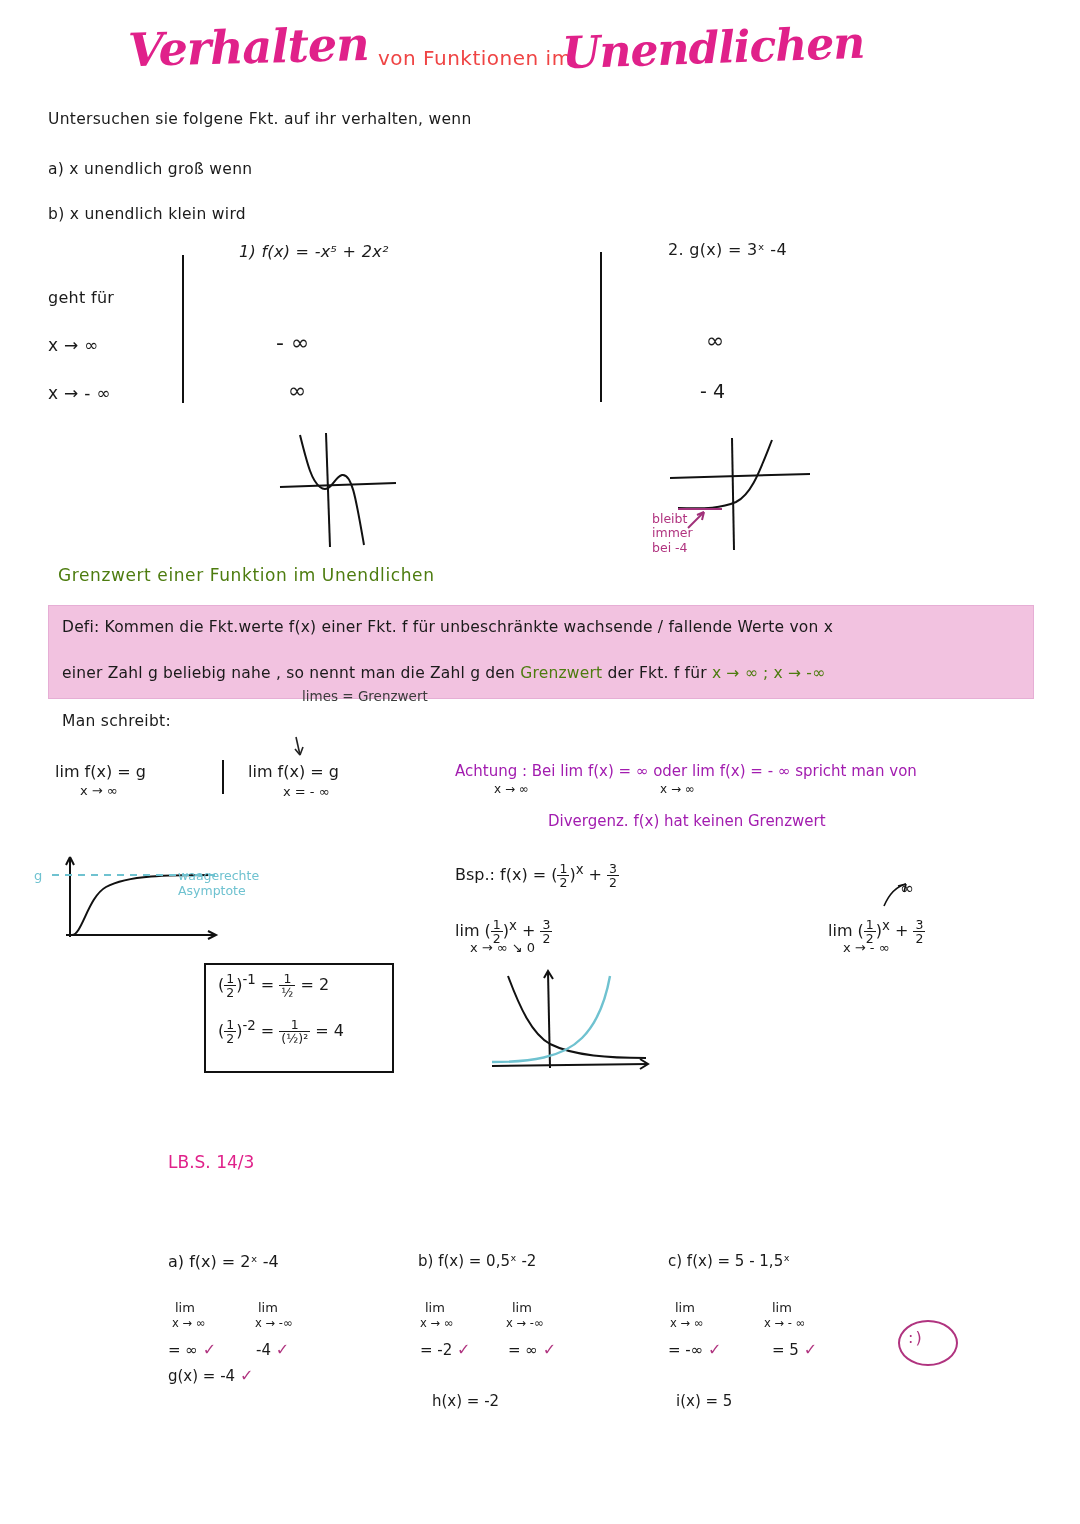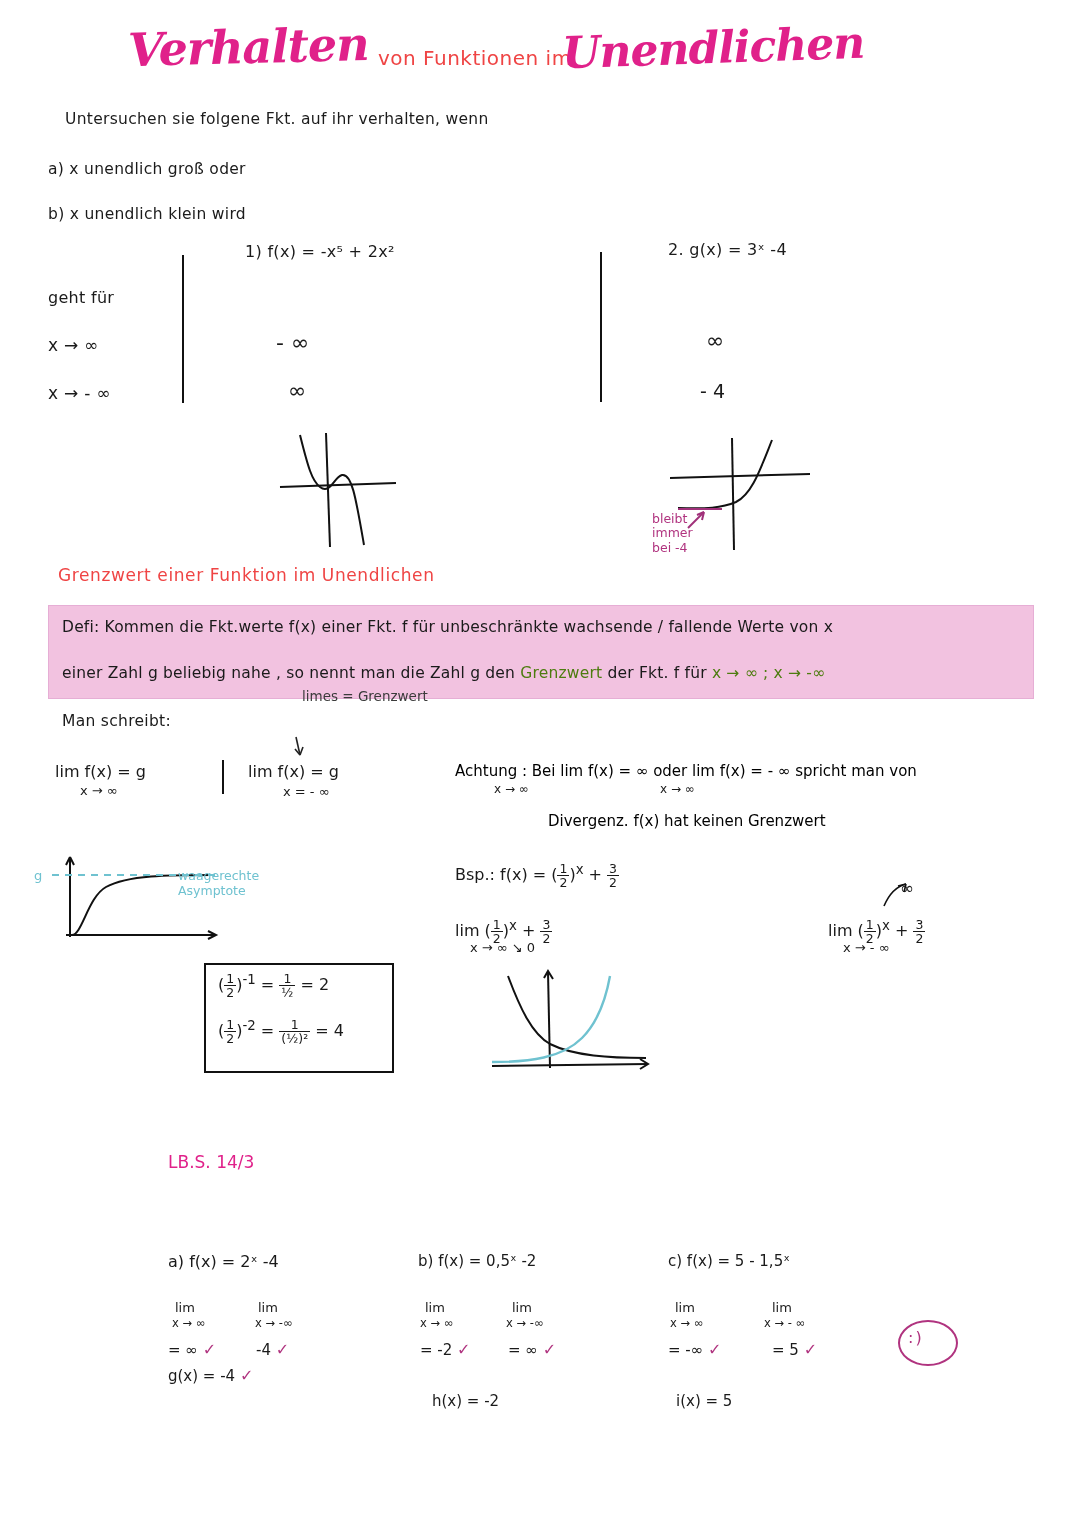--- a/index.html
+++ b/index.html
@@ -13,21 +13,21 @@
     position: relative;
     font-family: "DejaVu Sans", sans-serif;
     color: #1a1a1a;
     overflow: hidden;
   }
   .page {
     position: absolute;
     inset: 0;
   }
   .abs { position: absolute; }
-  .pink { color: #000000; }
+  .pink { color: #a21caf; }
 
   
   #title-verhalten {
     left: 128px; top: 20px;
     font-family: "DejaVu Serif", serif;
     font-size: 46px;
     font-weight: bold;
     font-style: italic;
     color: #e0218a;
     letter-spacing: -1px;
@@ -49,26 +49,26 @@
     letter-spacing: -1px;
     transform: rotate(-2deg);
   }
 
   
   .body-text {
     font-size: 15.5px;
     color: #1b1b1b;
     letter-spacing: .3px;
   }
-  #intro-line { left: 48px; top: 110px; margin-left: 17px; }
+  #intro-line { left: 48px; top: 110px; }
   #task-a { left: 48px; top: 160px; }
   #task-b { left: 48px; top: 205px; }
 
   
-  #fn1-label { left: 245px; top: 242px; font-size: 16px; }
+  #fn1-label { left: 239px; top: 242px; font-size: 16px; font-style: italic; }
   #fn2-label { left: 668px; top: 240px; font-size: 16px; }
 
   #geht-fuer { left: 48px; top: 288px; font-size: 16px; }
   #x-to-inf { left: 48px; top: 335px; font-size: 17px; }
   #x-to-ninf { left: 48px; top: 383px; font-size: 17px; }
 
   .vrule {
     width: 2px;
     background: #111;
   }
@@ -87,21 +87,21 @@
     left: 652px; top: 512px;
     font-size: 12.5px;
     line-height: 1.15;
     color: #b0337f;
   }
 
   
   #grenzwert-heading {
     left: 58px; top: 565px;
     font-size: 17px;
-    color: #ef4444;
+    color: #4d7c0f;
     letter-spacing: .6px;
   }
 
   
   #def-box {
     left: 48px; top: 605px;
     width: 984px; height: 92px;
     background: #f2c2e0;
     border: 1px solid #e6aed5;
   }
@@ -214,21 +214,21 @@
 </head>
 <body>
 
 <div class="page">
 
   <div class="abs" id="title-verhalten">Verhalten</div>
   <div class="abs" id="title-mid">von Funktionen im</div>
   <div class="abs" id="title-unendlichen">Unendlichen</div>
 
   <div class="abs body-text" id="intro-line">Untersuchen sie folgene Fkt. auf ihr verhalten, wenn</div>
-  <div class="abs body-text" id="task-a">a) x unendlich groß oder</div>
+  <div class="abs body-text" id="task-a">a) x unendlich groß wenn</div>
   <div class="abs body-text" id="task-b">b) x unendlich klein wird</div>
 
   <div class="abs body-text" id="fn1-label">1) f(x) = -x⁵ + 2x²</div>
   <div class="abs body-text" id="fn2-label">2. g(x) = 3ˣ -4</div>
 
   <div class="abs body-text" id="geht-fuer">geht für</div>
   <div class="abs body-text" id="x-to-inf">x → ∞</div>
   <div class="abs body-text" id="x-to-ninf">x → - ∞</div>
 
   <div class="abs vrule" id="vrule-1"></div>

